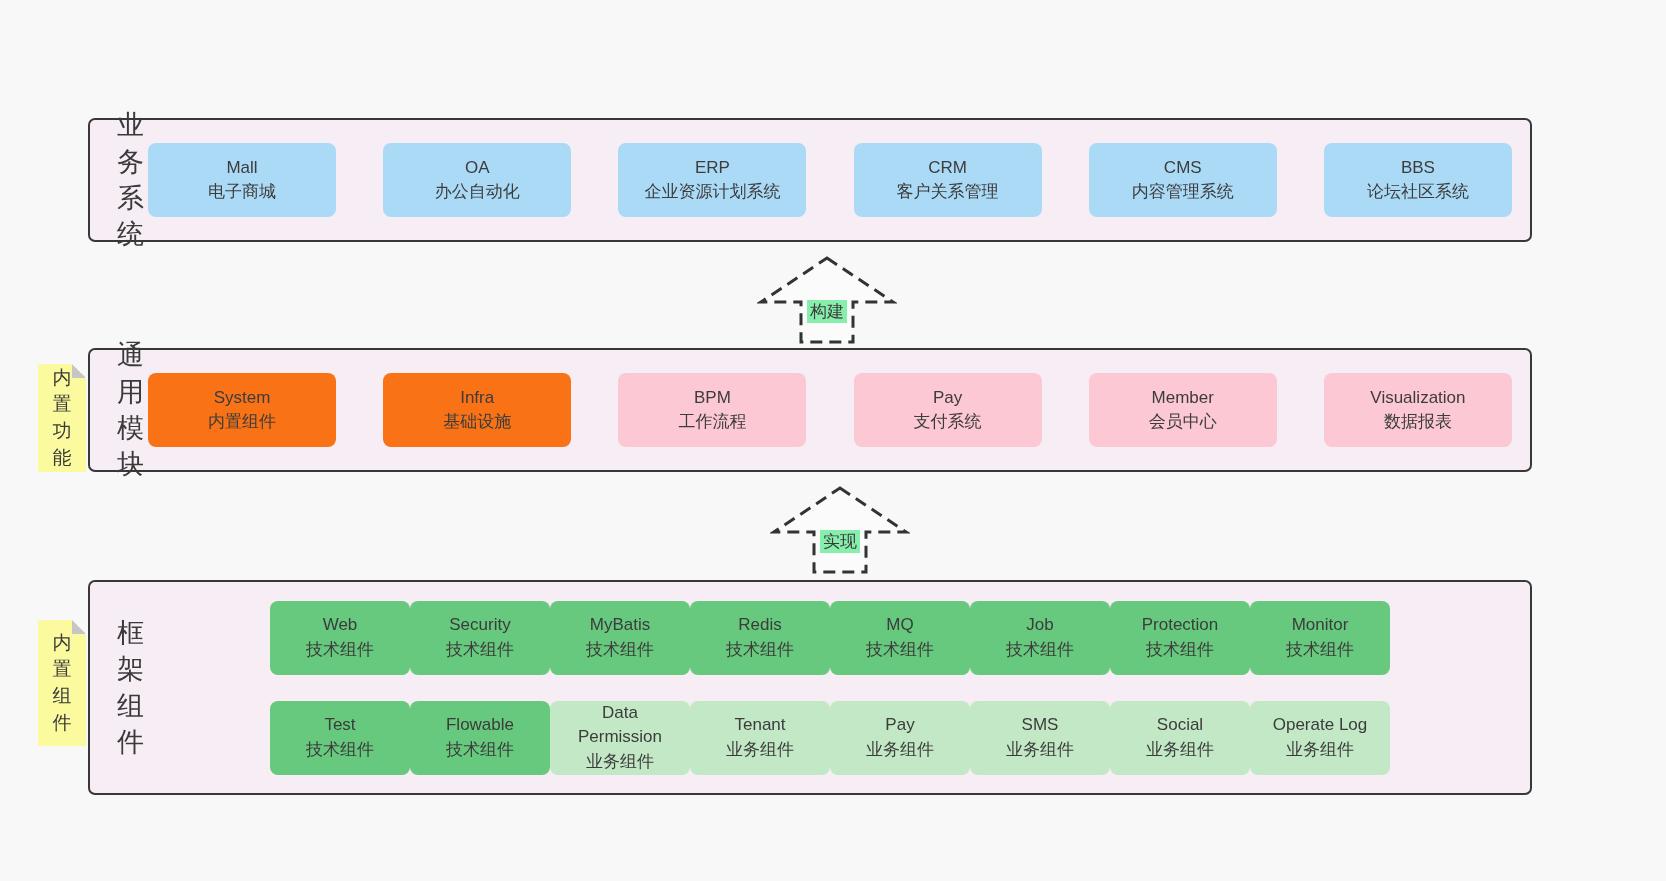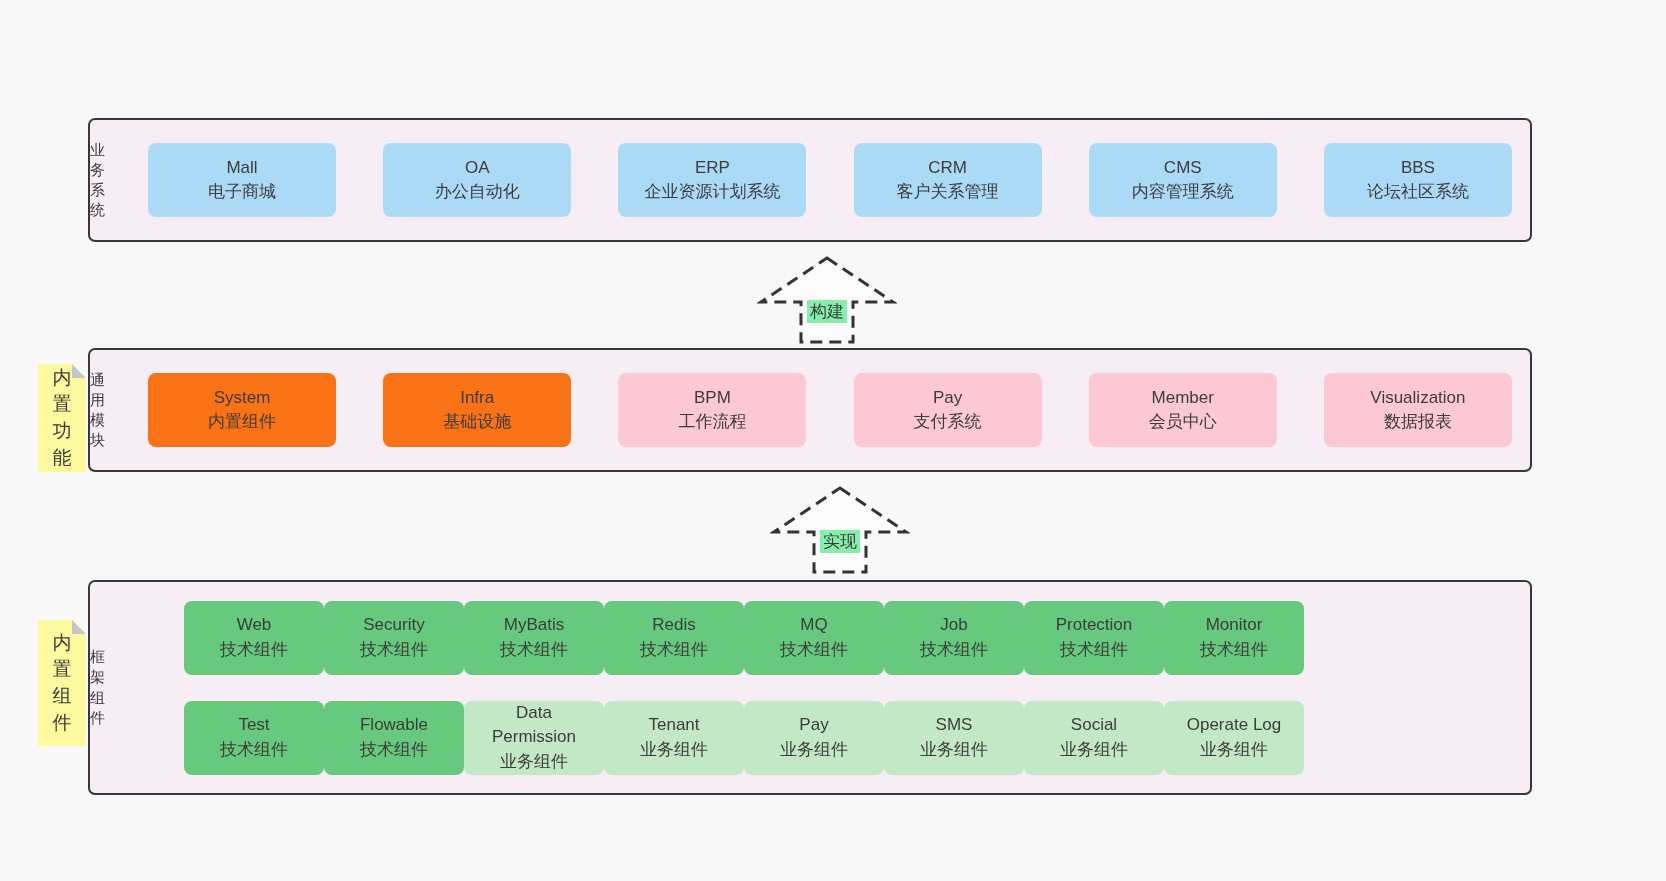--- a/index.html
+++ b/index.html
@@ -11,33 +11,33 @@
   }
   .layer{
     position:absolute;left:88px;width:1444px;box-sizing:border-box;
     background:#f7edf5;border:2px solid #383838;border-radius:7px;
     display:flex;
   }
   .layer-1{top:118px;height:124px;}
   .layer-2{top:348px;height:124px;}
   .layer-3{top:580px;height:215px;}
   .vlabel{
-    width:54px;flex:none;display:flex;align-items:center;justify-content:flex-start;
-    font-size:15px;font-weight:400;color:#3a3a3a;
+    width:54px;flex:none;display:flex;align-items:center;justify-content:flex-end;
+    font-size:27px;font-weight:400;color:#3a3a3a;
   }
   .vlabel span{display:block;width:1em;word-break:break-all;line-height:1.35;text-align:center;}
   .row{
     flex:1;display:flex;align-items:center;justify-content:space-between;
     padding:0 18px 0 4px;
   }
   .rows-col{
     flex:1;display:flex;flex-direction:column;justify-content:center;gap:26px;
     padding:0 18px 0 4px;
   }
-  .rows-col .subrow{display:flex;align-items:center;justify-content:flex-start;margin-left:36px;}
+  .rows-col .subrow{display:flex;align-items:center;justify-content:center;}
   .box{
     box-sizing:border-box;border-radius:8px;
     display:flex;flex-direction:column;align-items:center;justify-content:center;
     text-align:center;font-size:17px;line-height:1.42;
     padding:4px 10px;
   }
   .box-lg{width:188px;height:74px;flex:none;}
   .box-sm{width:140px;height:74px;flex:none;}
   .blue{background:#abdaf7;}
   .red{background:#f97316;}

